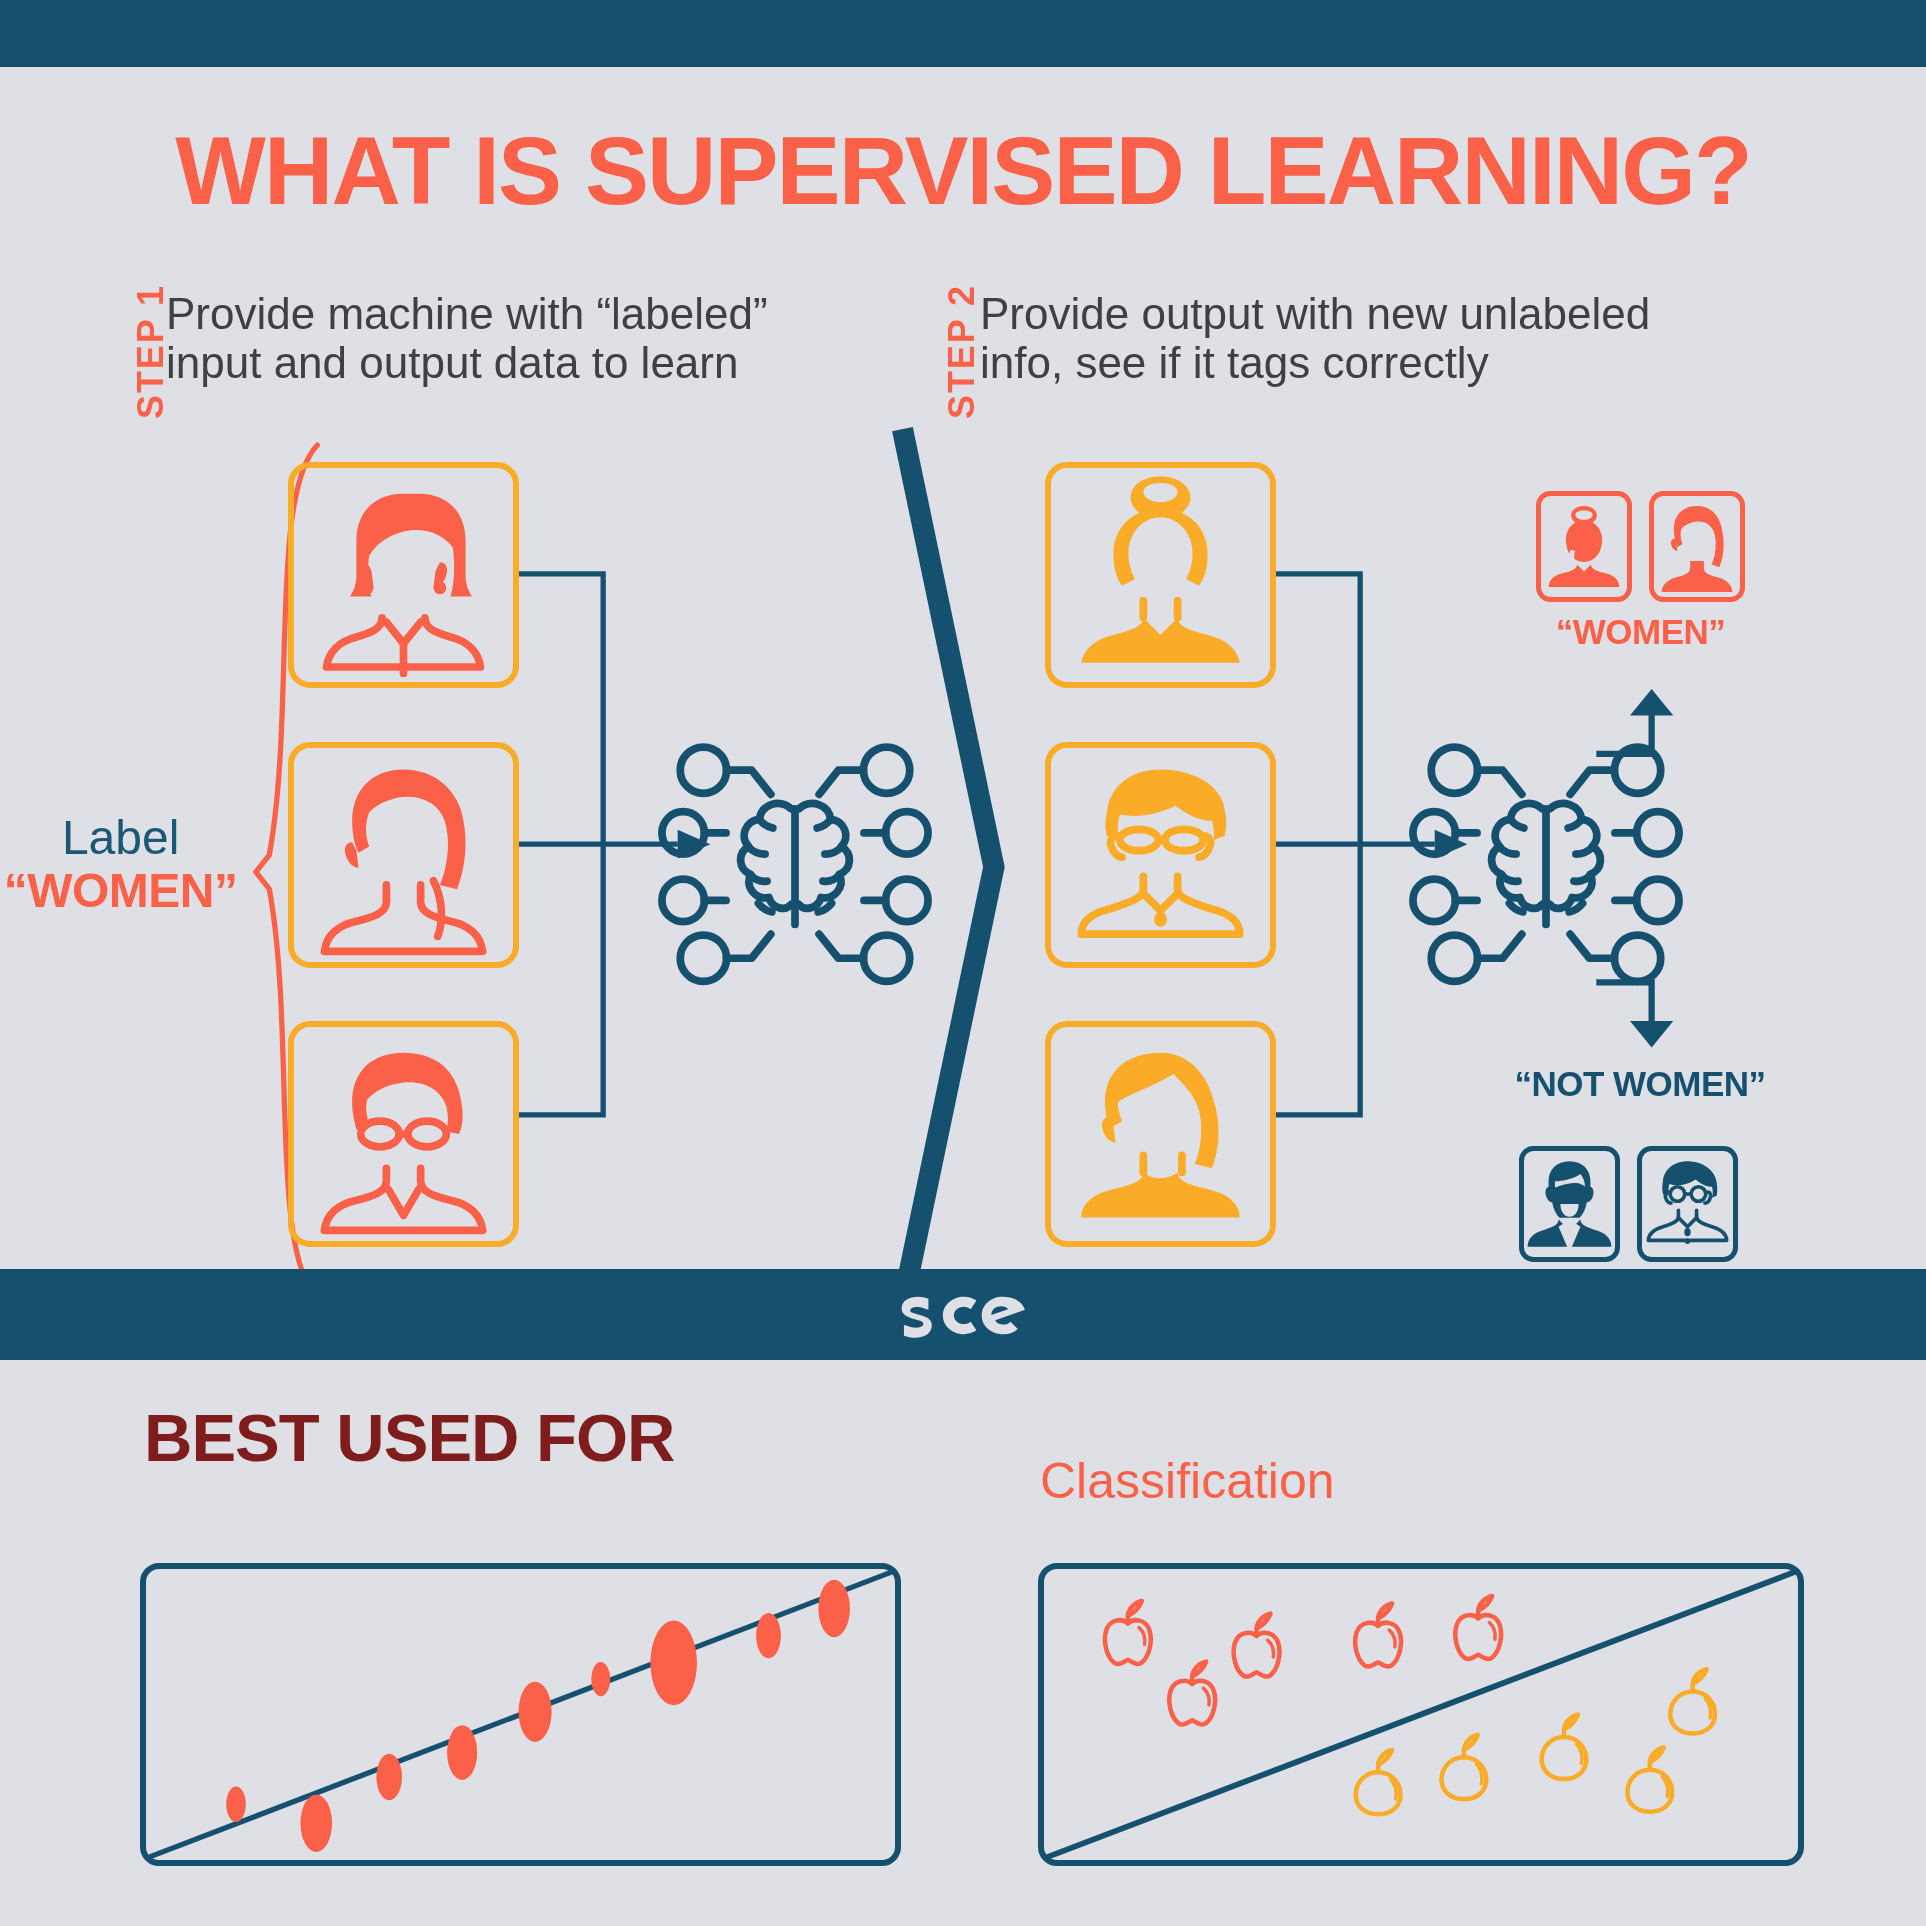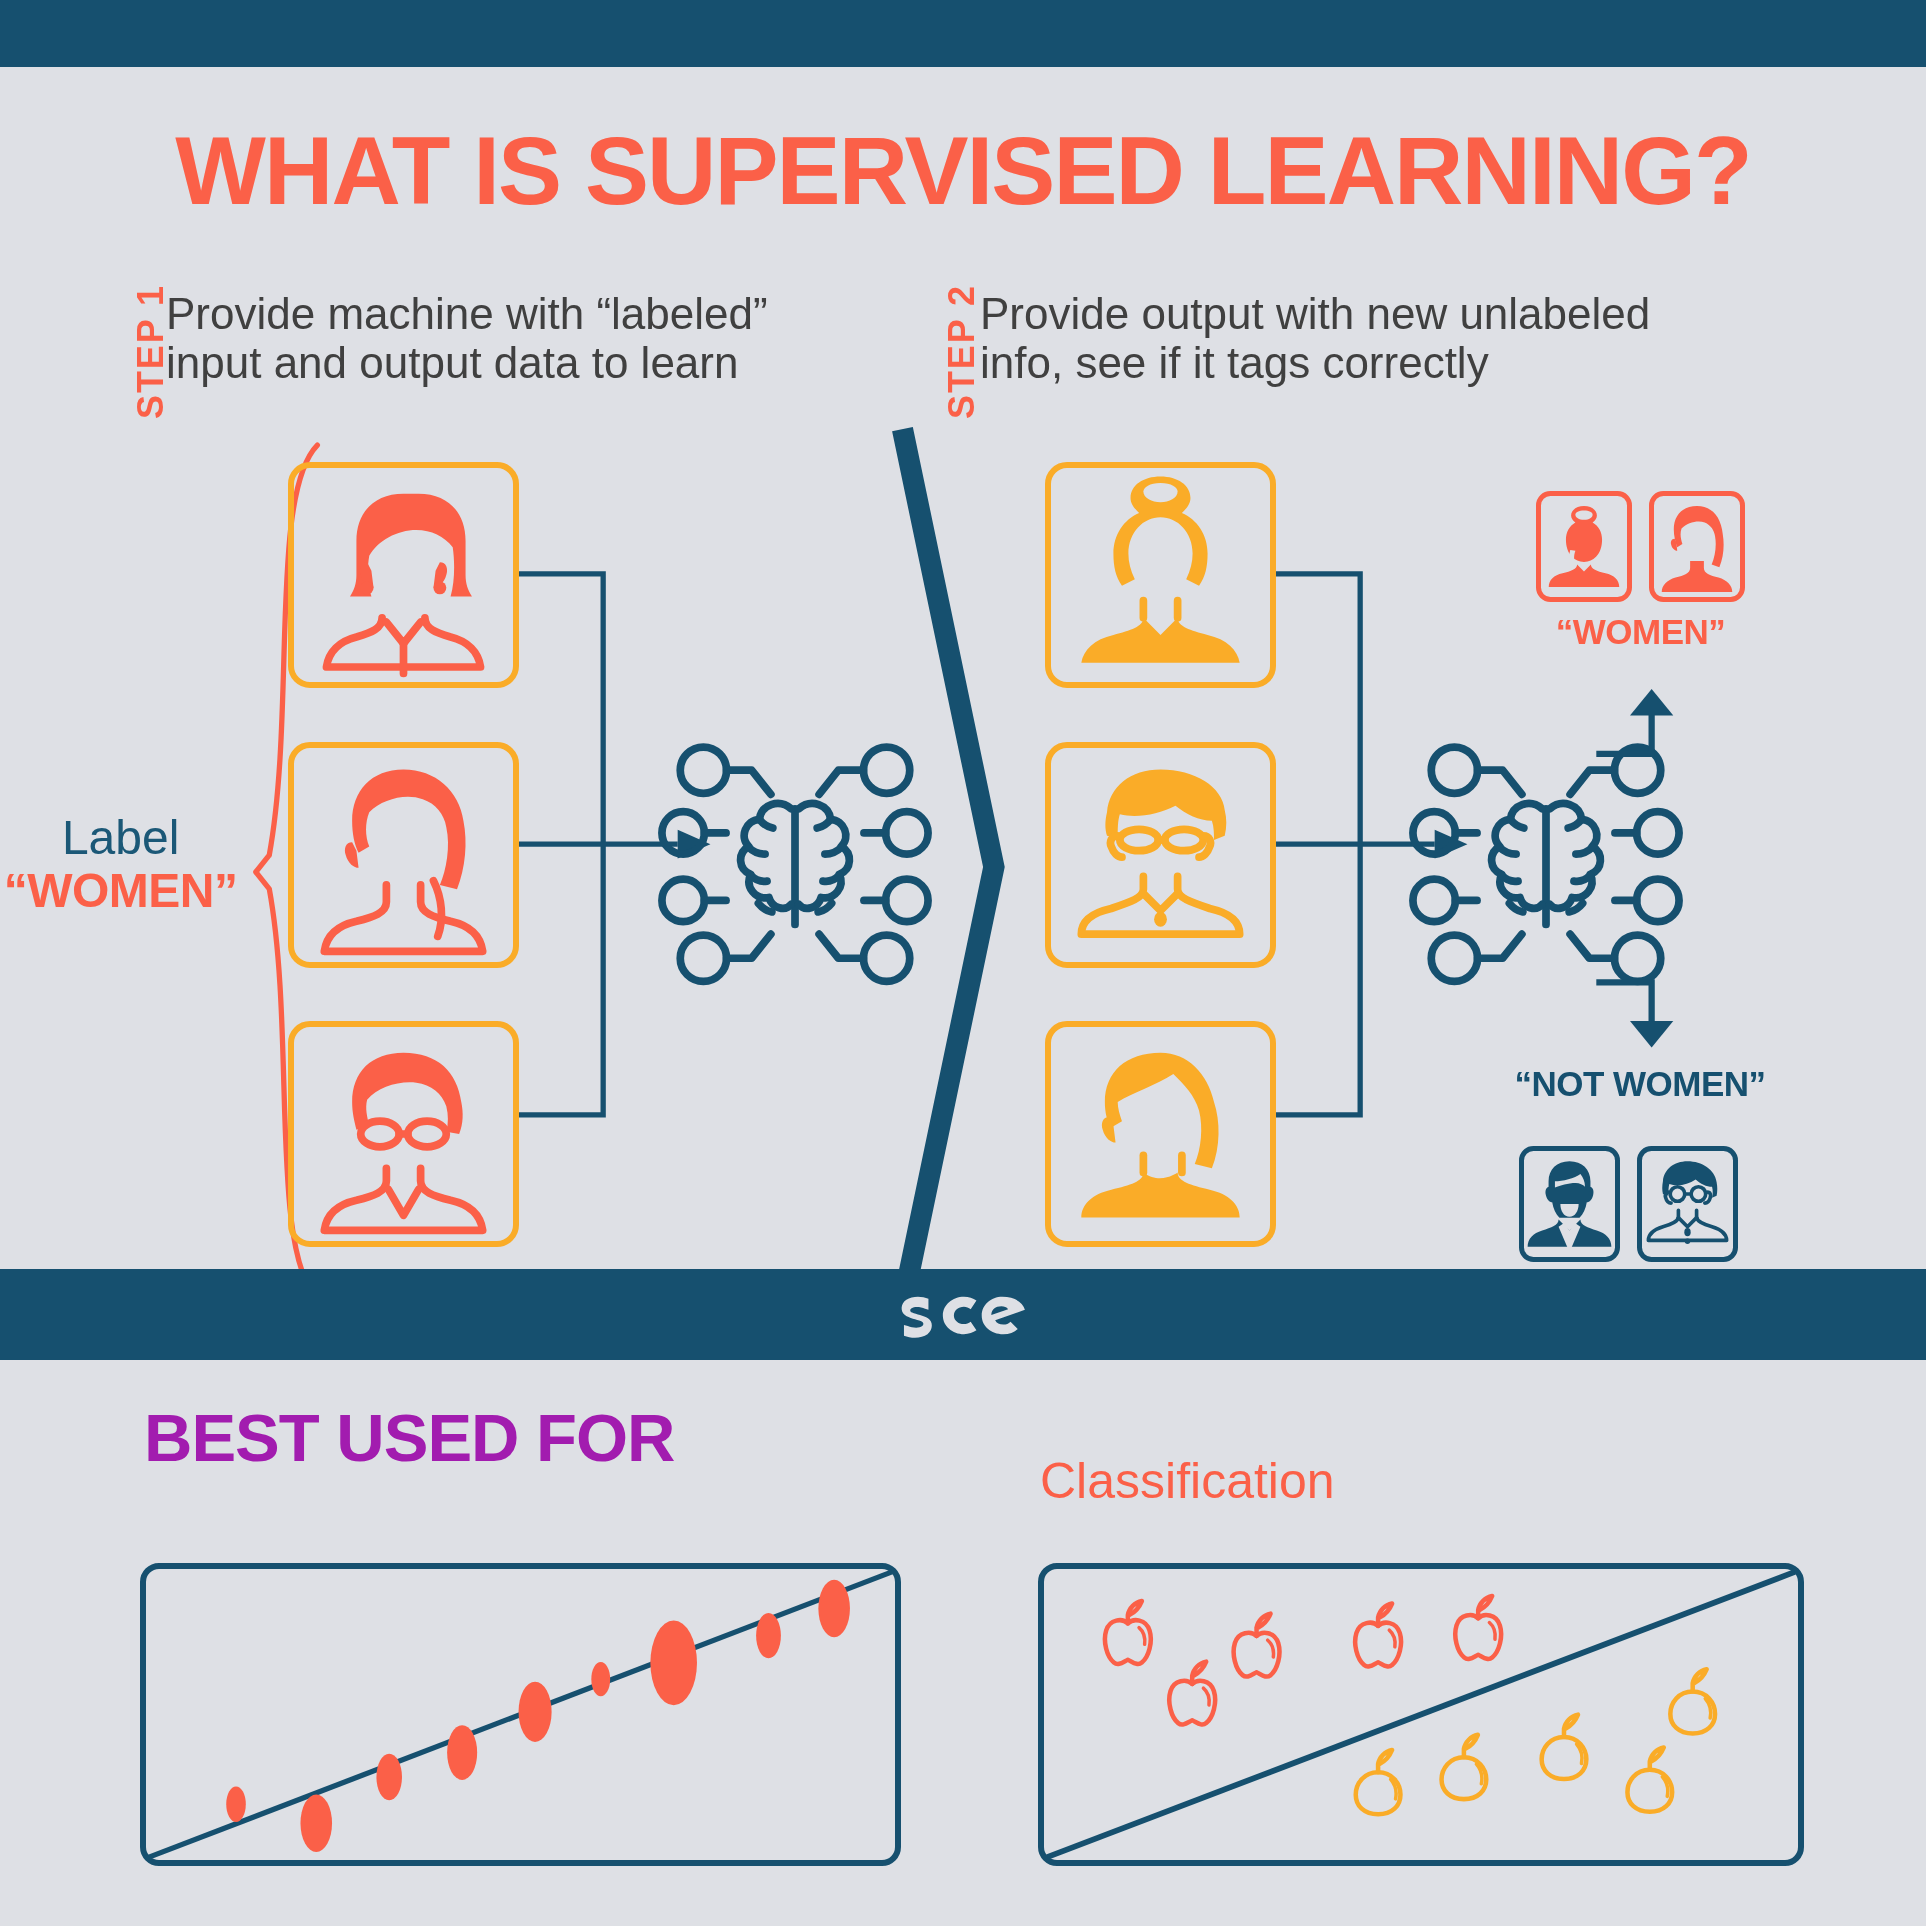--- a/index.html
+++ b/index.html
@@ -106,21 +106,21 @@
     font-size: 35px;
     letter-spacing: -0.5px;
     white-space: nowrap;
   }
   .out-label.coral { color: #FB6048; }
   .out-label.navy  { color: #16506F; }
 
   
   .section-title {
     position: absolute;
-    color: #a21caf;
+    color: #7f1d1d;
     font-size: 67px;
     font-weight: 900;
     letter-spacing: -1px;
     font-family: "Liberation Sans Narrow", "Liberation Sans", sans-serif;
     white-space: nowrap;
   }
   .sub-title {
     position: absolute;
     color: #FB6048;
     font-size: 50px;

